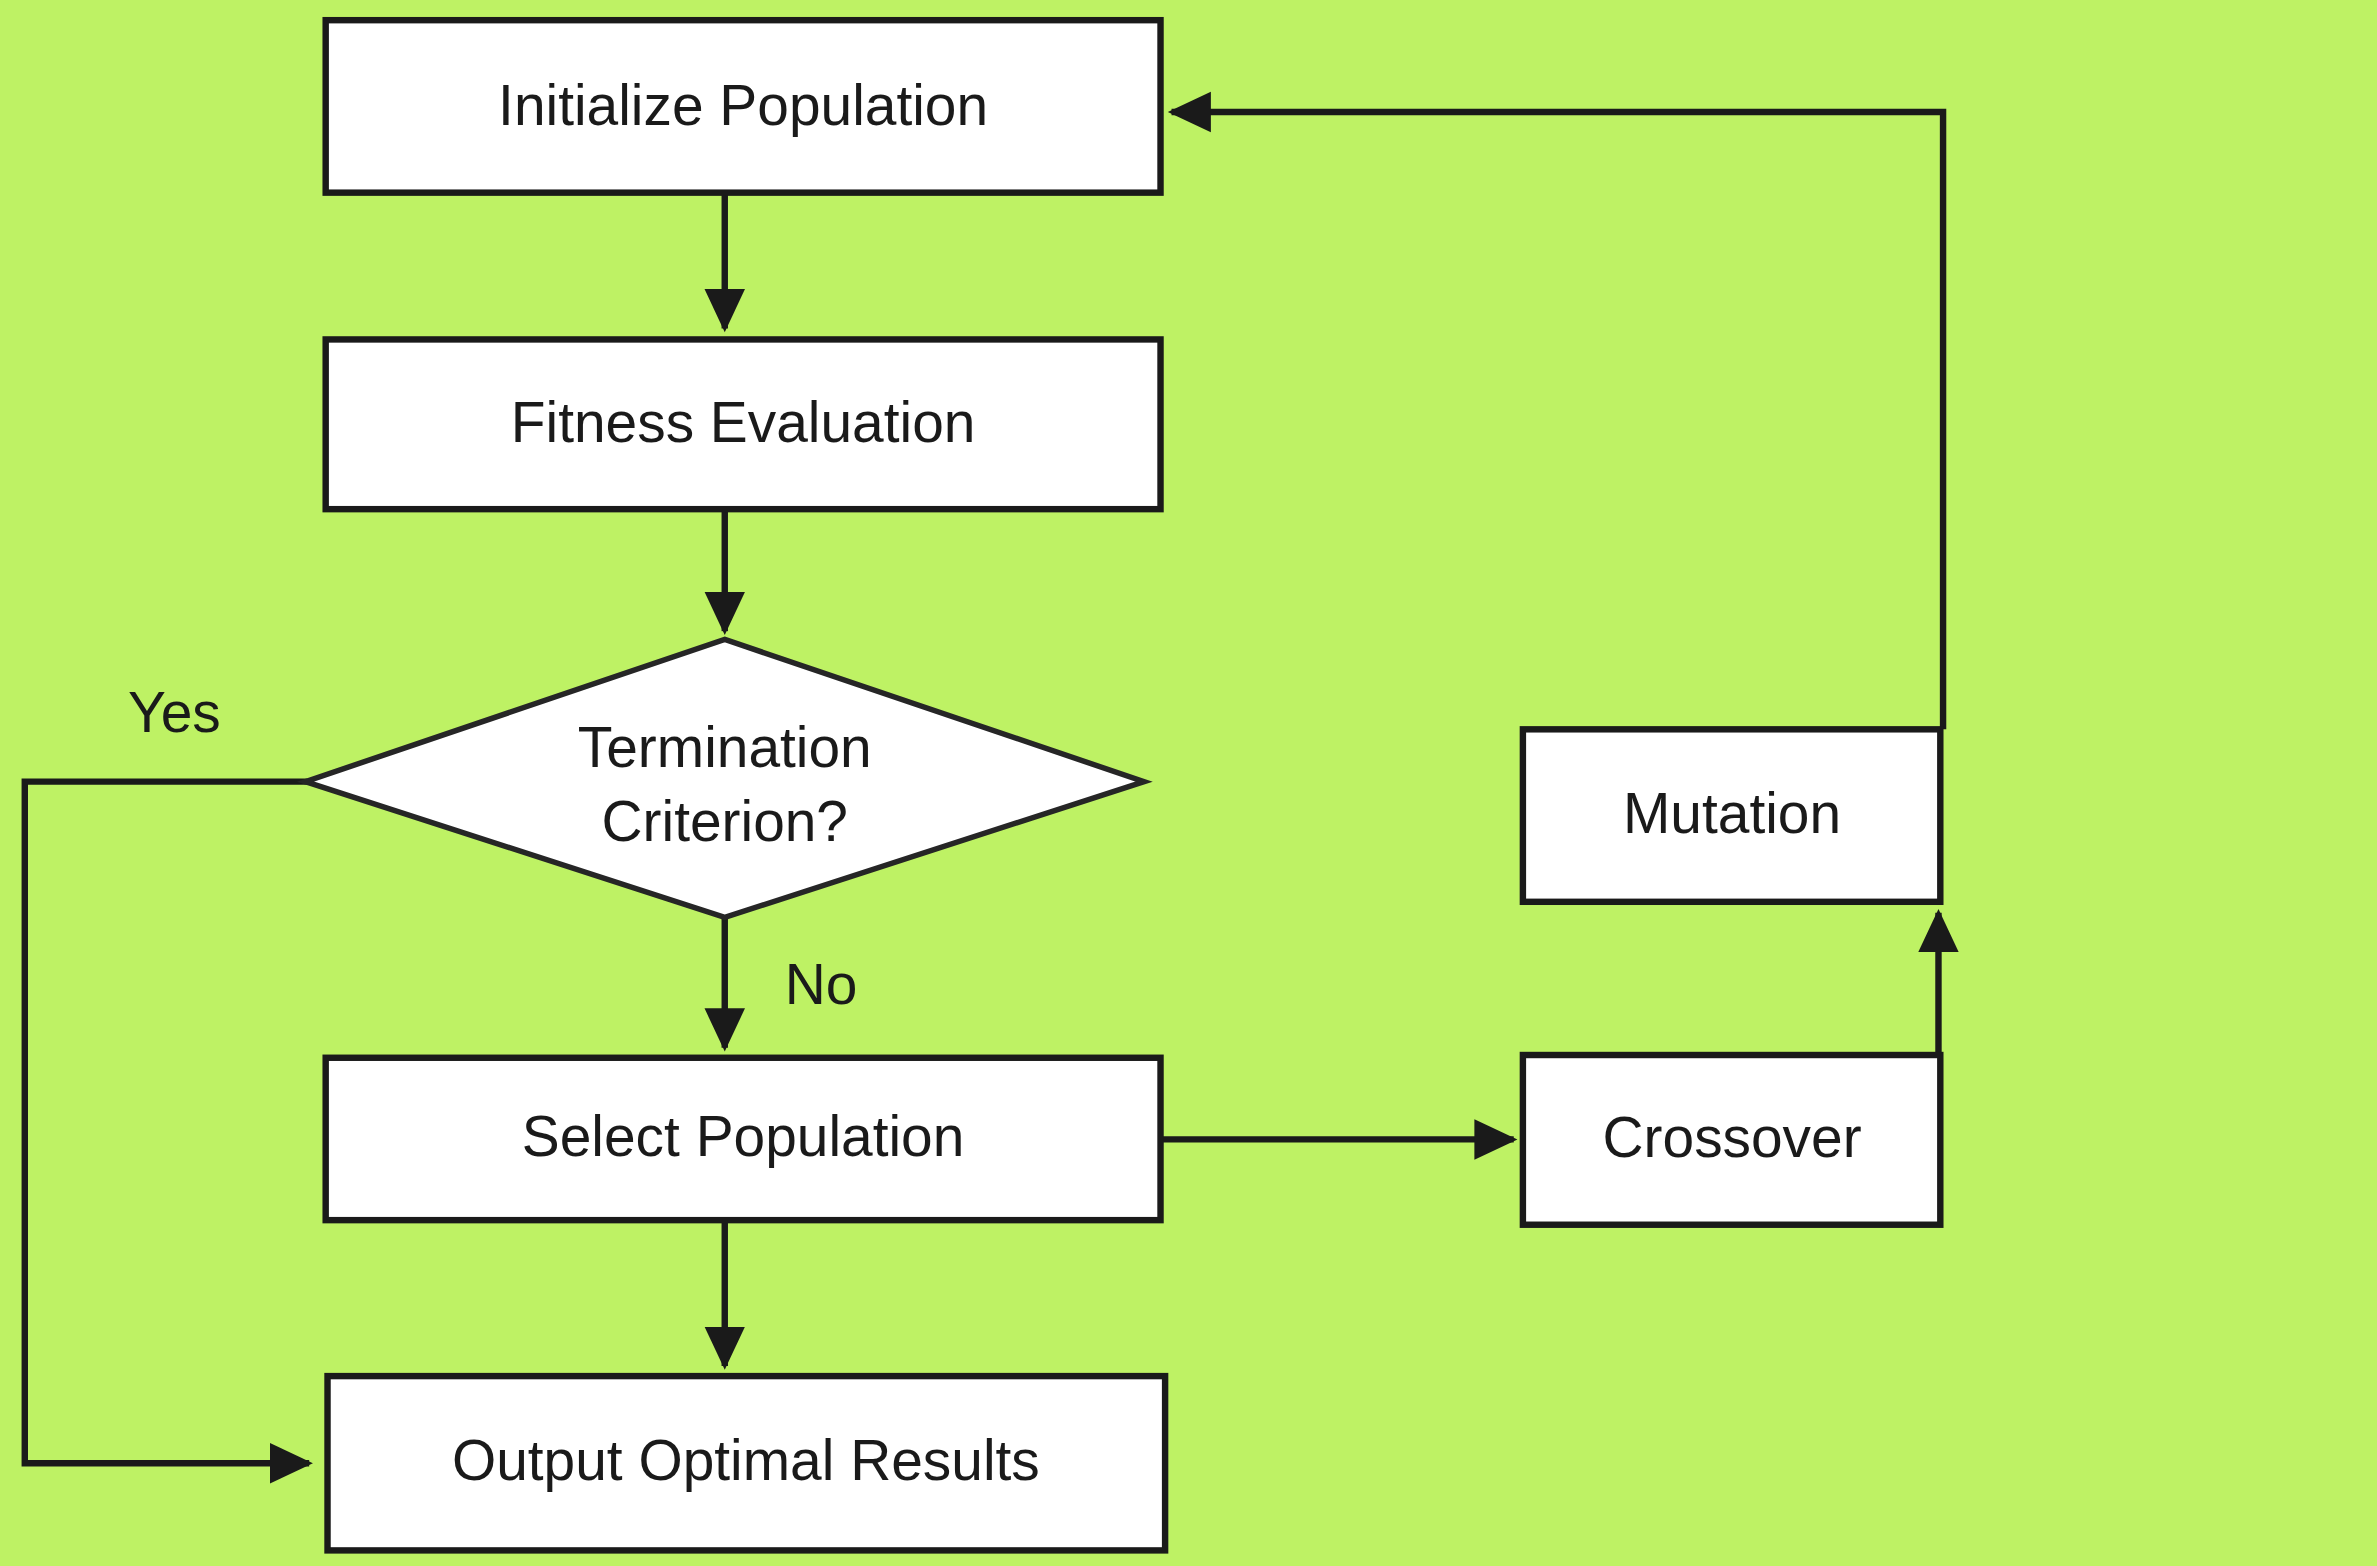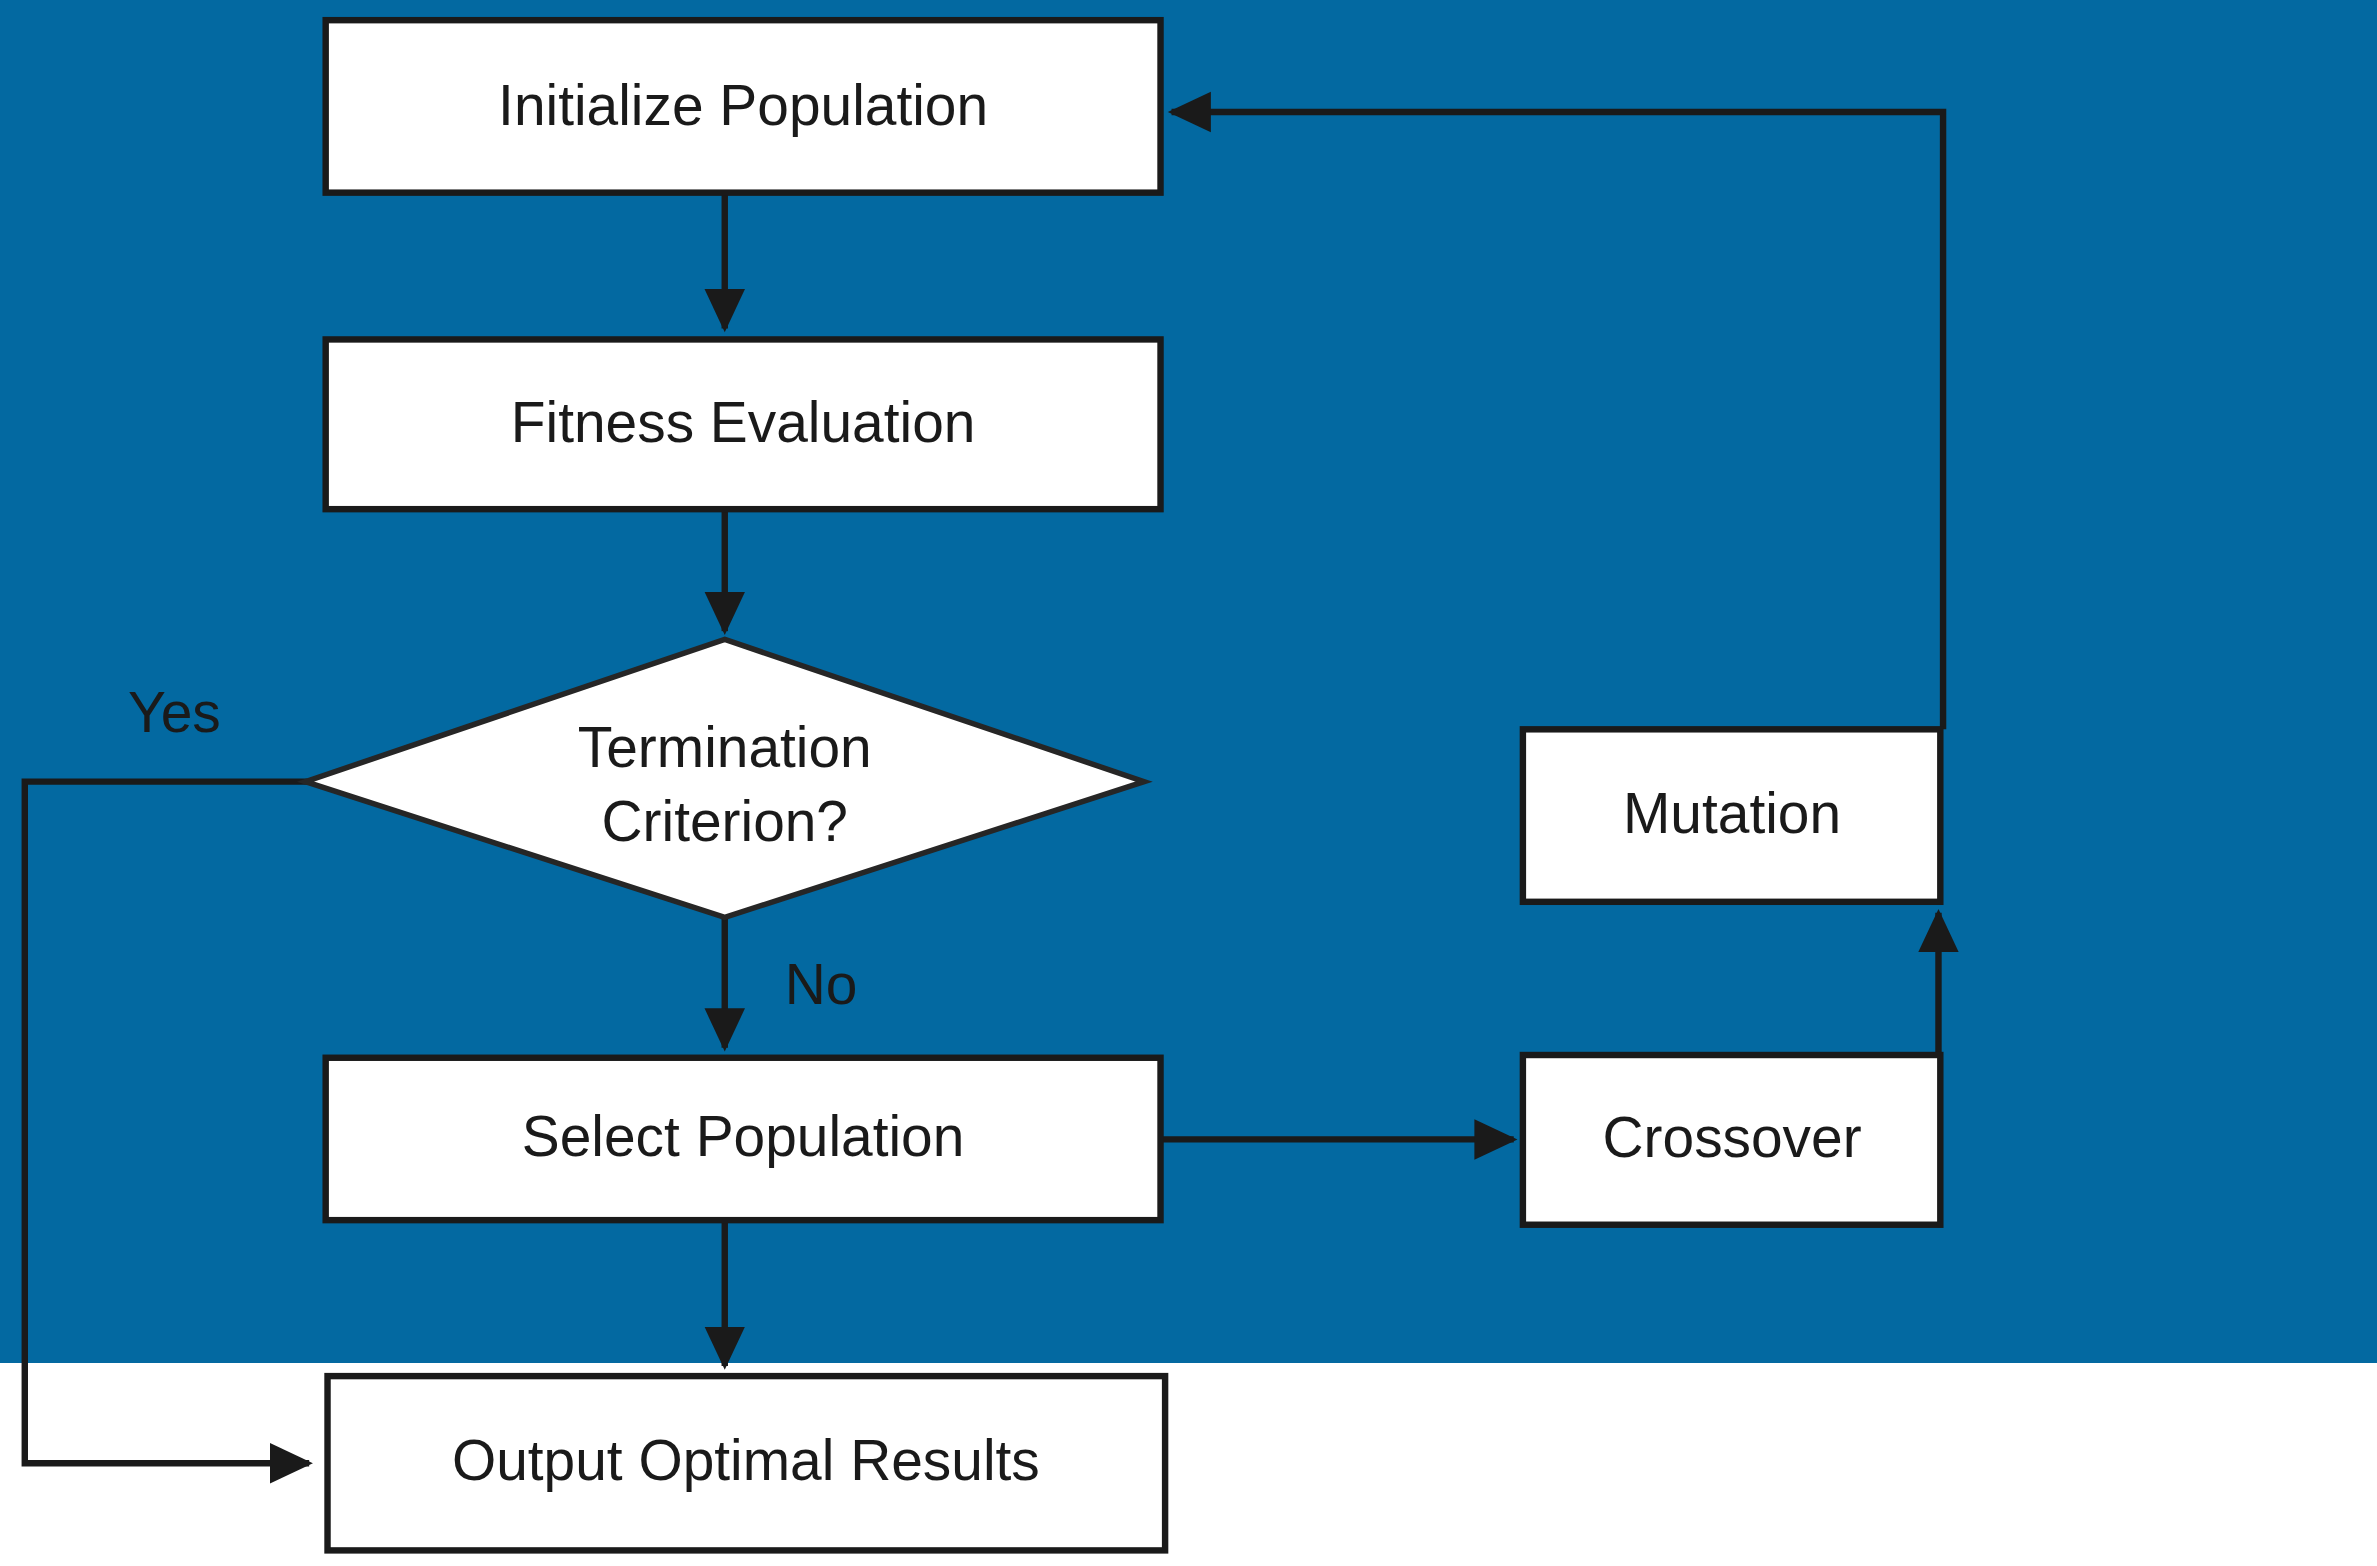--- a/index.html
+++ b/index.html
@@ -10,22 +10,22 @@
   }
   body {
     font-family: "Liberation Sans", sans-serif;
     width: 2377px;
     height: 1566px;
     overflow: hidden;
   }
   #flowchart-root {
     position: relative;
     width: 2377px;
-    height: 1363px;
-    background: #0369a1;
+    height: 1566px;
+    background: #bef264;
   }
   svg#flow-svg {
     position: absolute;
     top: 0;
     left: 0;
     width: 2377px;
     height: 1566px;
     display: block;
   }
   .node-shape {

